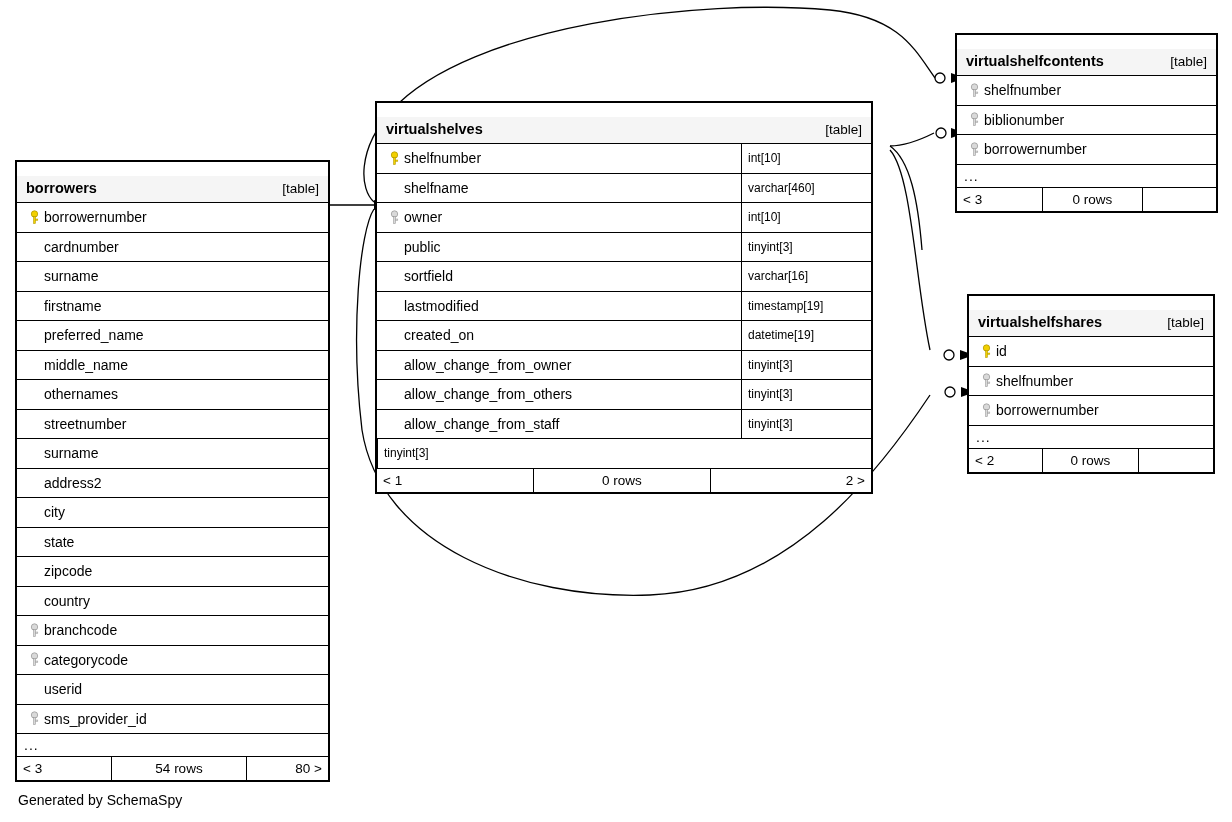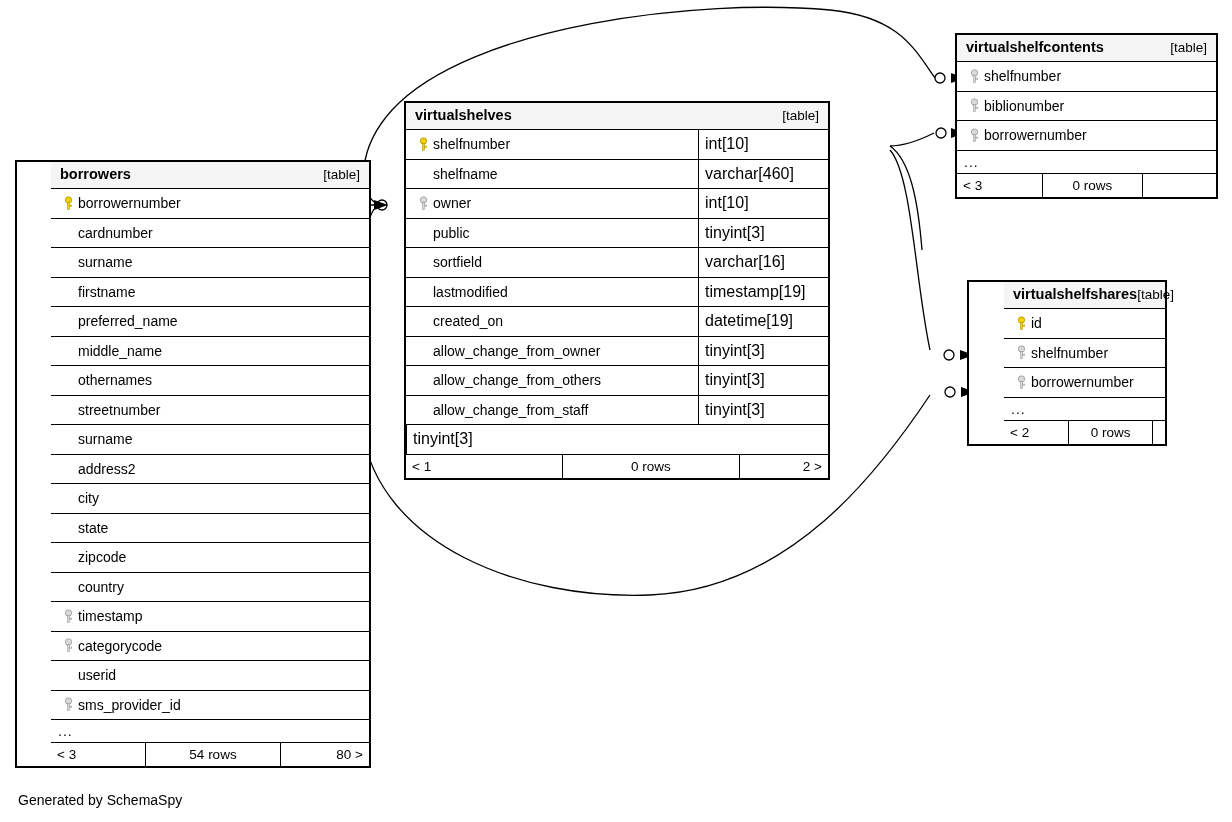--- a/index.html
+++ b/index.html
@@ -35,20 +35,21 @@
   }
   .table-header {
     display: flex;
     align-items: center;
     justify-content: space-between;
     background: #f5f5f5;
     border-bottom: 1px solid #000000;
     padding: 4px 9px 5px 9px;
     box-sizing: border-box;
     height: 27px;
+    margin-top: 14px;
   }
   .table-title {
     font-weight: bold;
     font-size: 14.5px;
     line-height: 17px;
   }
   .table-tag {
     font-size: 13.5px;
     line-height: 17px;
   }
@@ -71,21 +72,21 @@
     white-space: nowrap;
     overflow: hidden;
   }
   .col-type {
     flex: 0 0 auto;
     display: flex;
     align-items: center;
     padding-left: 6px;
     padding-right: 6px;
     border-left: 1px solid #000000;
-    font-size: 16px;
+    font-size: 12px;
     white-space: nowrap;
   }
   .key-slot {
     width: 20px;
     flex: 0 0 20px;
     display: flex;
     align-items: center;
     justify-content: center;
   }
   .key-icon {
@@ -127,24 +128,24 @@
   .footer-right {
     justify-content: flex-end;
   }
   #generated-by {
     position: absolute;
     left: 18px;
     top: 792px;
     font-size: 14px;
   }
   
-  #tbl-borrowers { left: 15px; top: 160px; width: 356px; padding-left: 34px; }
-  #tbl-virtualshelves { left: 404px; top: 101px; width: 426px; }
+  #tbl-borrowers { left: 15px; top: 160px; width: 315px; }
+  #tbl-virtualshelves { left: 375px; top: 101px; width: 498px; }
   #tbl-virtualshelfcontents { left: 955px; top: 33px; width: 263px; }
-  #tbl-virtualshelfshares { left: 967px; top: 280px; width: 200px; padding-left: 35px; }
+  #tbl-virtualshelfshares { left: 967px; top: 294px; width: 248px; }
 </style>
 </head>
 <body>
 
 <div id="diagram-root">
 
   <svg id="edges" viewBox="0 0 1232 822" xmlns="http://www.w3.org/2000/svg">
     <g fill="none" stroke="#000000" stroke-width="1.3">
 
       <path d="M330 205 L352 205 C362 205 368 205 374 205"></path>
@@ -273,21 +274,21 @@
     </div>
     <div class="col-row">
       <span class="col-name">
         <span class="key-slot">
           <svg class="key-icon" viewBox="0 0 13 15">
               <circle cx="6.5" cy="4" r="3.2" fill="#d9d9d9" stroke="#9a9a9a" stroke-width="0.8"></circle>
               <rect x="5.6" y="6.5" width="1.8" height="7" fill="#d9d9d9" stroke="#9a9a9a" stroke-width="0.6"></rect>
               <rect x="7.4" y="9" width="2.4" height="1.4" fill="#d9d9d9" stroke="#9a9a9a" stroke-width="0.5"></rect>
             </svg>
         </span>
-        <span>timestamp</span>
+        <span>branchcode</span>
       </span>
     </div>
     <div class="col-row">
       <span class="col-name">
         <span class="key-slot">
           <svg class="key-icon" viewBox="0 0 13 15">
               <circle cx="6.5" cy="4" r="3.2" fill="#d9d9d9" stroke="#9a9a9a" stroke-width="0.8"></circle>
               <rect x="5.6" y="6.5" width="1.8" height="7" fill="#d9d9d9" stroke="#9a9a9a" stroke-width="0.6"></rect>
               <rect x="7.4" y="9" width="2.4" height="1.4" fill="#d9d9d9" stroke="#9a9a9a" stroke-width="0.5"></rect>
             </svg>

